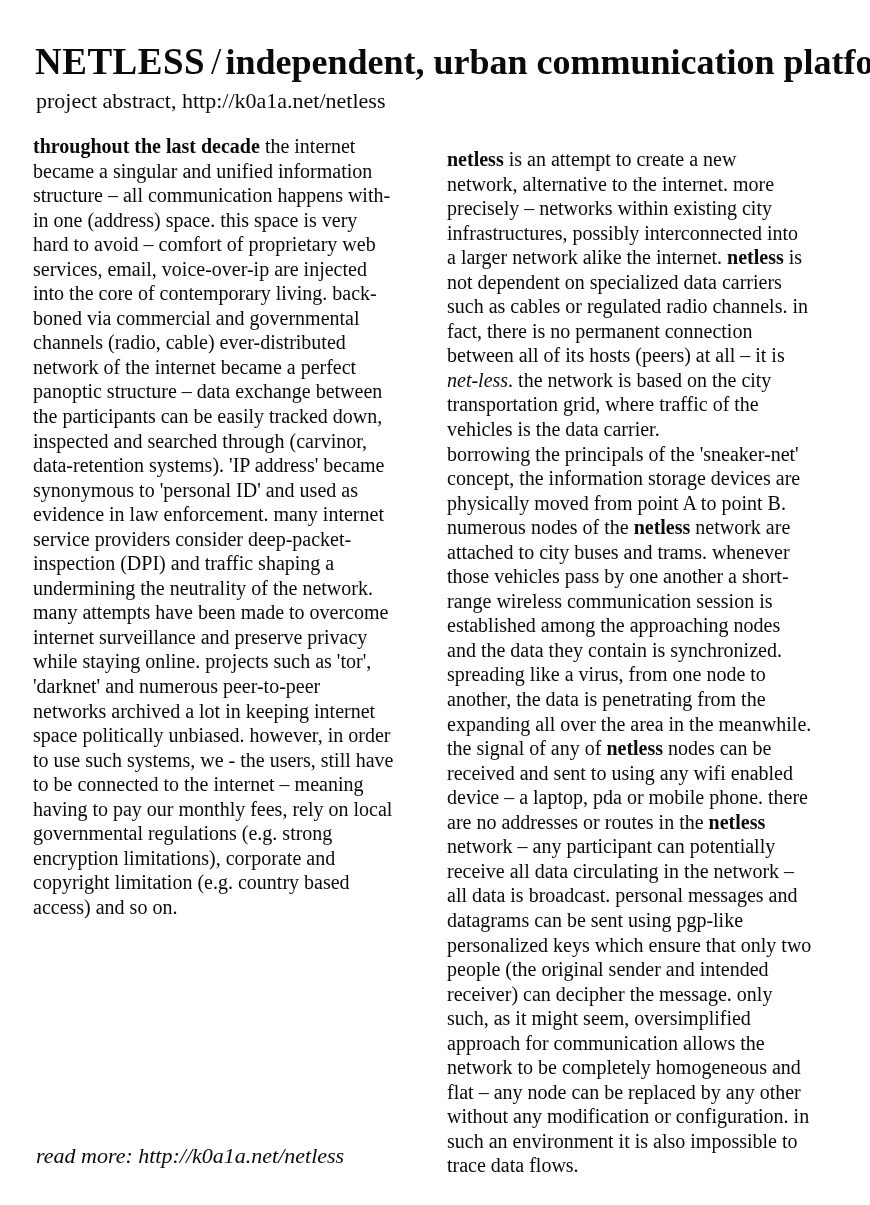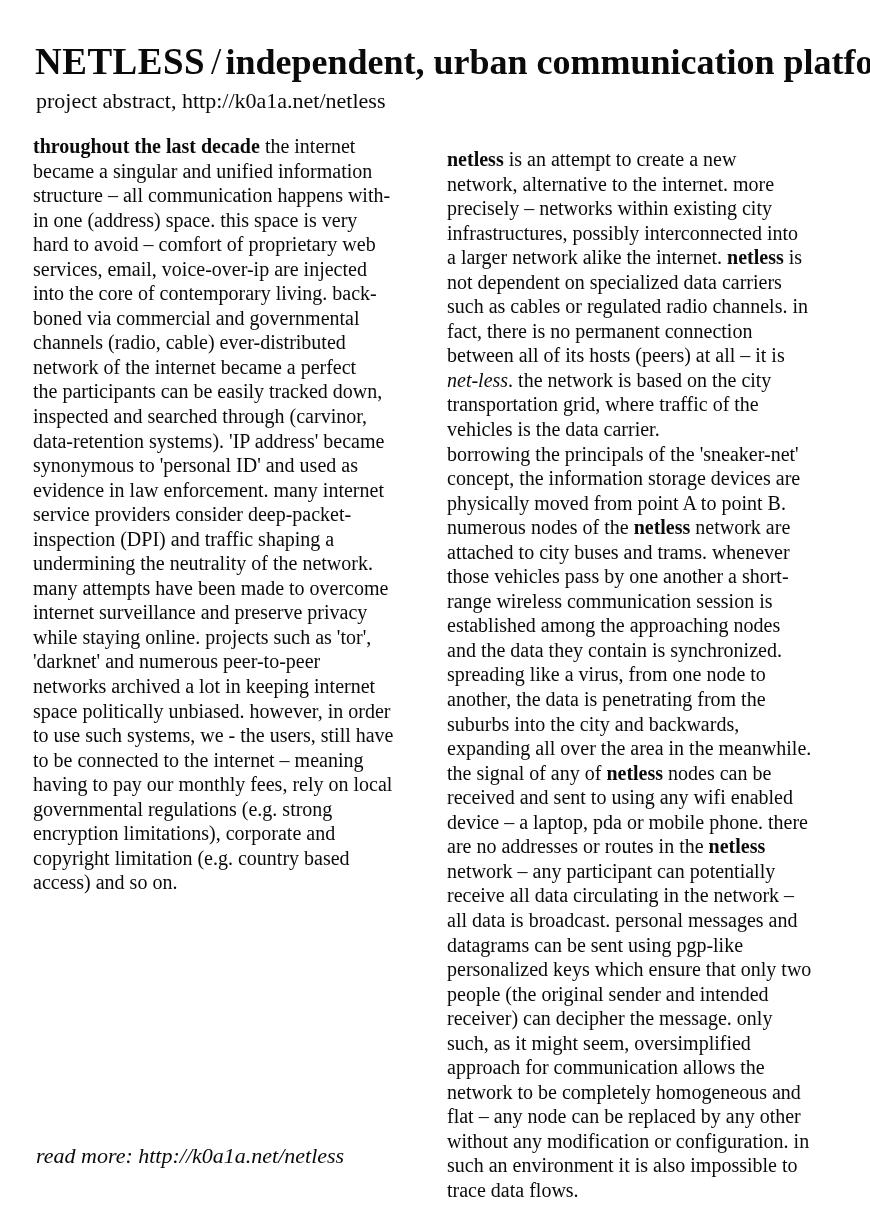--- a/index.html
+++ b/index.html
@@ -76,20 +76,21 @@
       <div class="line"><strong>throughout the last decade</strong> the internet</div>
       <div class="line">became a singular and unified information</div>
       <div class="line">structure – all communication happens with-</div>
       <div class="line">in one (address) space. this space is very</div>
       <div class="line">hard to avoid – comfort of proprietary web</div>
       <div class="line">services, email, voice-over-ip are injected</div>
       <div class="line">into the core of contemporary living. back-</div>
       <div class="line">boned via commercial and governmental</div>
       <div class="line">channels (radio, cable) ever-distributed</div>
       <div class="line">network of the internet became a perfect</div>
+      <div class="line">panoptic structure – data exchange between</div>
       <div class="line">the participants can be easily tracked down,</div>
       <div class="line">inspected and searched through (carvinor,</div>
       <div class="line">data-retention systems). 'IP address' became</div>
       <div class="line">synonymous to 'personal ID' and used as</div>
       <div class="line">evidence in law enforcement. many internet</div>
       <div class="line">service providers consider deep-packet-</div>
       <div class="line">inspection (DPI) and traffic shaping a</div>
       <div class="line">undermining the neutrality of the network.</div>
       <div class="line">many attempts have been made to overcome</div>
       <div class="line">internet surveillance and preserve privacy</div>
@@ -123,21 +124,20 @@
       <div class="line">concept, the information storage devices are</div>
       <div class="line">physically moved from point A to point B.</div>
       <div class="line">numerous nodes of the <strong>netless</strong> network are</div>
       <div class="line">attached to city buses and trams. whenever</div>
       <div class="line">those vehicles pass by one another a short-</div>
       <div class="line">range wireless communication session is</div>
       <div class="line">established among the approaching nodes</div>
       <div class="line">and the data they contain is synchronized.</div>
       <div class="line">spreading like a virus, from one node to</div>
       <div class="line">another, the data is penetrating from the</div>
-      <div class="line">suburbs into the city and backwards,</div>
       <div class="line">expanding all over the area in the meanwhile.</div>
       <div class="line">the signal of any of <strong>netless</strong> nodes can be</div>
       <div class="line">received and sent to using any wifi enabled</div>
       <div class="line">device – a laptop, pda or mobile phone. there</div>
       <div class="line">are no addresses or routes in the <strong>netless</strong></div>
       <div class="line">network – any participant can potentially</div>
       <div class="line">receive all data circulating in the network –</div>
       <div class="line">all data is broadcast. personal messages and</div>
       <div class="line">datagrams can be sent using pgp-like</div>
       <div class="line">personalized keys which ensure that only two</div>

